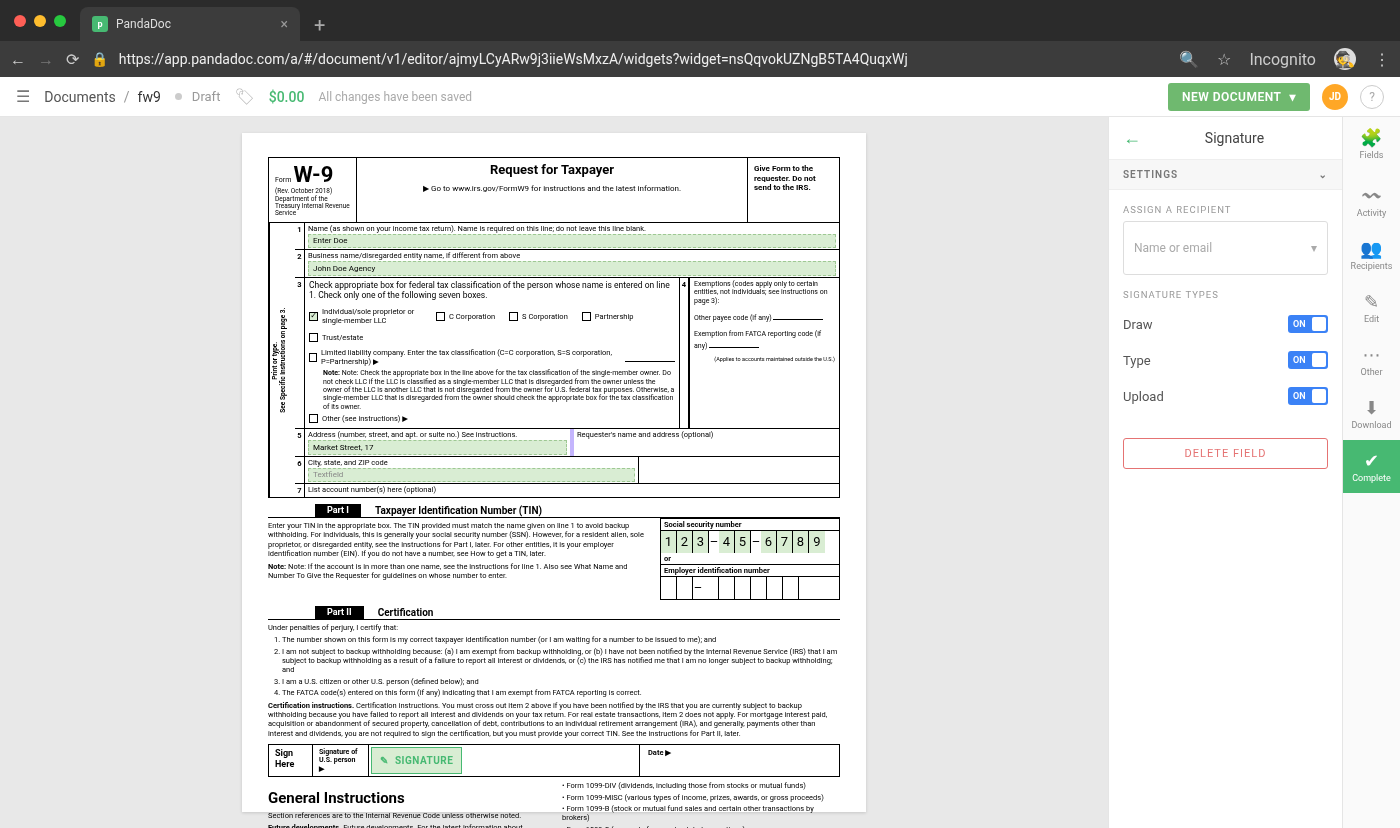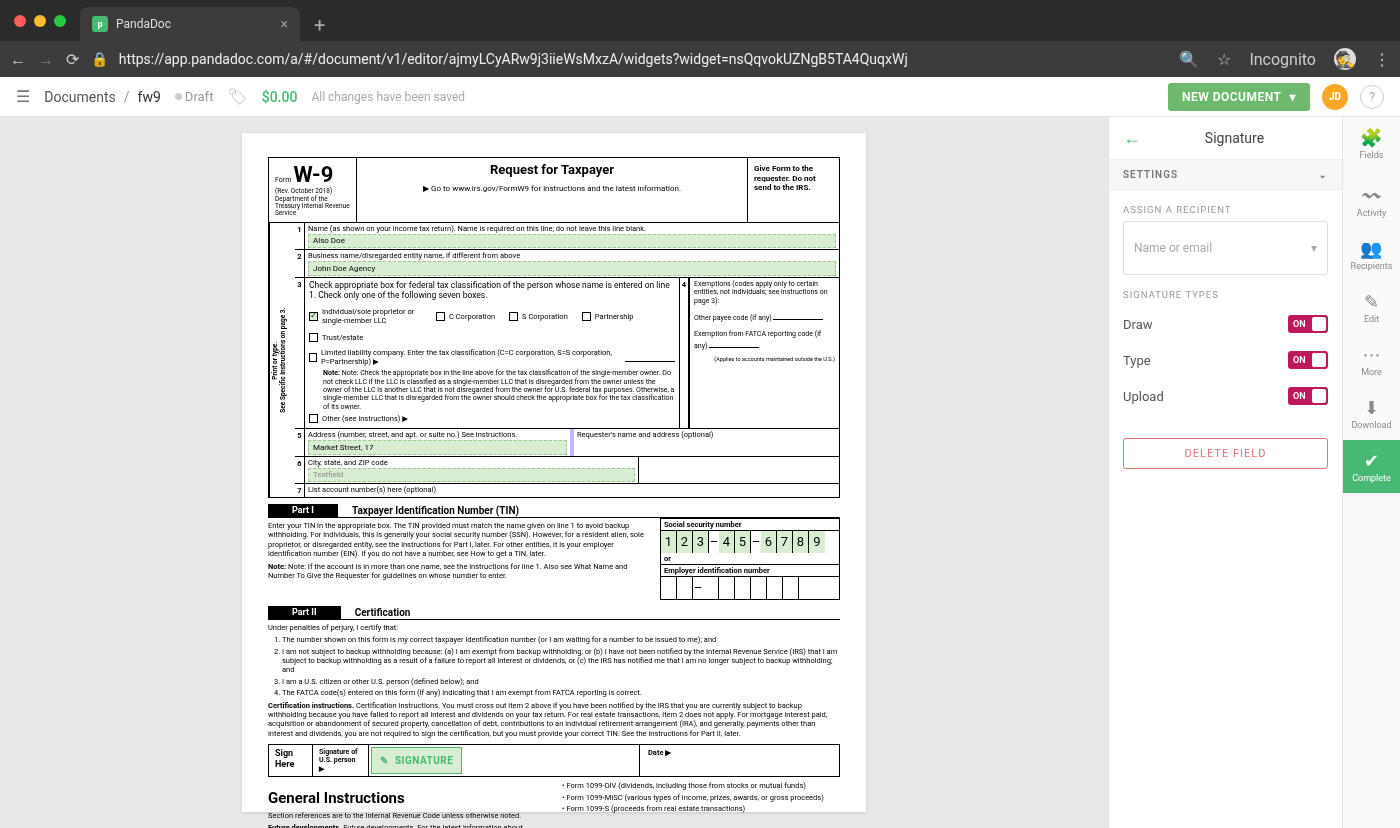--- a/index.html
+++ b/index.html
@@ -17,21 +17,21 @@
 .lock-icon { color: #aaa; }
 .addr-right { display: flex; align-items: center; gap: 18px; color: #ccc; }
 .incognito-badge { width: 22px; height: 22px; background: #ddd; border-radius: 50%; display: flex; align-items: center; justify-content: center; }
 
 .app-bar { background: #fff; height: 40px; border-bottom: 1px solid #e5e5e5; display: flex; align-items: center; padding: 0 16px; gap: 14px; }
 .hamburger { color: #777; }
 .breadcrumb { color: #555; font-size: 14px; display: flex; align-items: center; gap: 8px; }
 .crumb-link { color: #555; }
 .crumb-sep { color: #999; }
 .doc-name { color: #333; }
-.status-pill { color: #999; font-size: 13px; display: flex; align-items: center; gap: 3px; }
+.status-pill { color: #999; font-size: 13px; display: flex; align-items: center; gap: 10px; }
 .status-dot { width: 7px; height: 7px; background: #ccc; border-radius: 50%; }
 .tag-icon { color: #bbb; }
 .price { color: #47b972; font-size: 14px; font-weight: 500; }
 .save-msg { color: #aaa; font-size: 12px; }
 .app-bar-right { margin-left: auto; display: flex; align-items: center; gap: 12px; }
 .new-doc-btn { background: #6fb96f; color: #fff; padding: 7px 14px; border-radius: 3px; font-size: 12px; font-weight: 600; letter-spacing: .5px; display: flex; align-items: center; gap: 8px; }
 .avatar { width: 26px; height: 26px; background: #ffa726; border-radius: 50%; color: #fff; font-size: 10px; font-weight: bold; display: flex; align-items: center; justify-content: center; }
 .help-icon { width: 24px; height: 24px; border: 1.5px solid #ccc; border-radius: 50%; color: #aaa; font-size: 12px; display: flex; align-items: center; justify-content: center; }
 
 .main-area { display: flex; height: 711px; }
@@ -57,21 +57,21 @@
 .green-field { background: #d9edd3; border: 1px dashed #9ec893; padding: 1.5px 4px; margin-top: 1px; font-size: 8px; }
 .box3 { display: flex; }
 .box3-left { flex: 1; padding: 2px 4px; }
 .box3-right { border-left: 1px solid #000; width: 150px; padding: 2px 4px; font-size: 7px; }
 .cb-line { display: flex; align-items: center; gap: 4px; margin: 3px 0; font-size: 7.5px; }
 .cb { width: 9px; height: 9px; border: 1px solid #000; display: inline-flex; align-items: center; justify-content: center; font-size: 8px; }
 .cb.checked { background: #d9edd3; }
 .uline { border-bottom: 1px solid #000; display: inline-block; min-width: 50px; height: 9px; }
 
 .part-bar { display: flex; align-items: center; margin-top: 6px; border-bottom: 1px solid #000; }
-.part-chip { background: #000; color: #fff; font-size: 9px; font-weight: bold; padding: 1px 24px; }
+.part-chip { background: #000; color: #fff; font-size: 9px; font-weight: bold; padding: 1px 12px; margin-left: 47px; }
 .part-title { font-size: 10px; font-weight: bold; padding-left: 14px; }
 .body-text { font-size: 7.5px; line-height: 1.25; margin-top: 3px; }
 .ssn-box { float: right; border: 1px solid #000; width: 180px; margin-left: 8px; }
 .ssn-title { font-size: 7.5px; font-weight: bold; padding: 1px 3px; border-bottom: 1px solid #000; }
 .ssn-cells { display: flex; }
 .ssn-cell { border-right: 1px solid #000; width: 16px; height: 22px; display: flex; align-items: center; justify-content: center; font-size: 13px; background: #d9edd3; }
 .ssn-dash { width: 10px; display: flex; align-items: center; justify-content: center; font-size: 13px; }
 .ein-cells .ssn-cell { background: #fff; }
 .or-label { font-size: 7.5px; font-weight: bold; padding: 1px 3px; }
 
@@ -90,21 +90,21 @@
 .bullet { margin-bottom: 2px; }
 
 .side-panel { width: 234px; background: #fff; border-left: 1px solid #e5e5e5; display: flex; flex-direction: column; }
 .panel-head { display: flex; align-items: center; padding: 10px 14px; border-bottom: 1px solid #eee; }
 .back-arrow { color: #47b972; font-size: 18px; }
 .panel-title { margin: 0 auto; font-size: 14px; color: #444; }
 .settings-hdr { background: #f7f7f7; padding: 9px 14px; font-size: 10px; font-weight: 600; letter-spacing: 1px; color: #777; border-bottom: 1px solid #eee; display: flex; justify-content: space-between; }
 .section-label { font-size: 9.5px; letter-spacing: 1px; color: #999; padding: 14px 14px 6px; }
 .recipient-input { margin: 0 14px; border: 1px solid #ddd; border-radius: 3px; padding: 19px 10px; font-size: 12px; color: #aaa; display: flex; justify-content: space-between; align-items: center; }
 .toggle-row { display: flex; align-items: center; justify-content: space-between; padding: 9px 14px; font-size: 13px; color: #555; }
-.toggle { width: 40px; height: 18px; background: #be185d; border-radius: 3px; position: relative; font-size: 9px; color: #fff; font-weight: 600; display: flex; align-items: center; padding-left: 5px; }
+.toggle { width: 40px; height: 18px; background: #3b82f6; border-radius: 3px; position: relative; font-size: 9px; color: #fff; font-weight: 600; display: flex; align-items: center; padding-left: 5px; }
 .toggle::after { content: ""; position: absolute; right: 2px; top: 2px; width: 14px; height: 14px; background: #fff; border-radius: 2px; }
 .delete-btn { margin: 24px 14px; border: 1px solid #e57373; color: #e57373; text-align: center; padding: 8px; font-size: 11px; letter-spacing: 1px; border-radius: 3px; }
 
 .rail { width: 58px; background: #fafafa; border-left: 1px solid #e5e5e5; display: flex; flex-direction: column; align-items: center; }
 .rail-item { padding: 10px 0; text-align: center; font-size: 9px; color: #888; width: 100%; }
 .rail-item.active { background: #47b972; color: #fff; }
 .rail-icon { font-size: 18px; display: block; margin-bottom: 2px; }
 </style>
 </head>
 <body>
@@ -181,21 +181,21 @@
       </div>
 
       <div class="form-row">
         <div class="side-label" style="white-space:pre-line">Print or type.
 See Specific Instructions on page 3.</div>
         <div style="flex:1">
           <div style="display:flex; border-bottom:1px solid #000">
             <div class="row-num">1</div>
             <div class="row-body">
               <div>Name (as shown on your income tax return). Name is required on this line; do not leave this line blank.</div>
-              <div class="green-field">Also Doe</div>
+              <div class="green-field">Enter Doe</div>
             </div>
           </div>
           <div style="display:flex; border-bottom:1px solid #000">
             <div class="row-num">2</div>
             <div class="row-body">
               <div>Business name/disregarded entity name, if different from above</div>
               <div class="green-field">John Doe Agency</div>
             </div>
           </div>
           <div class="box3" style="border-bottom:1px solid #000">
@@ -331,20 +331,21 @@
       <div class="two-col">
         <div>
           <div class="gen-instr">General Instructions</div>
           <div class="body-text">Section references are to the Internal Revenue Code unless otherwise noted.</div>
           <div class="body-text"><b>Future developments.</b> <span>Future developments. For the latest information about developments related to Form W-9 and its instructions, such as legislation enacted after they were published, go to www.irs.gov/FormW9.</span></div>
 
         </div>
         <div>
           <div class="bullet">• Form 1099-DIV (dividends, including those from stocks or mutual funds)</div>
           <div class="bullet">• Form 1099-MISC (various types of income, prizes, awards, or gross proceeds)</div>
+          <div class="bullet">• Form 1099-B (stock or mutual fund sales and certain other transactions by brokers)</div>
           <div class="bullet">• Form 1099-S (proceeds from real estate transactions)</div>
 
         </div>
       </div>
 
     </div>
   </div>
 
   <div class="side-panel">
     <div class="panel-head">
@@ -374,17 +375,17 @@
       <div class="toggle">ON</div>
     </div>
     <div class="delete-btn">DELETE FIELD</div>
   </div>
 
   <div class="rail">
     <div class="rail-item"><span class="rail-icon">🧩</span><span>Fields</span></div>
     <div class="rail-item"><span class="rail-icon">〰</span><span>Activity</span></div>
     <div class="rail-item"><span class="rail-icon">👥</span><span>Recipients</span></div>
     <div class="rail-item"><span class="rail-icon">✎</span><span>Edit</span></div>
-    <div class="rail-item"><span class="rail-icon">⋯</span><span>More</span></div>
+    <div class="rail-item"><span class="rail-icon">⋯</span><span>Other</span></div>
     <div class="rail-item"><span class="rail-icon">⬇</span><span>Download</span></div>
     <div class="rail-item active"><span class="rail-icon">✔</span><span>Complete</span></div>
   </div>
 </div>
 
 </body></html>

